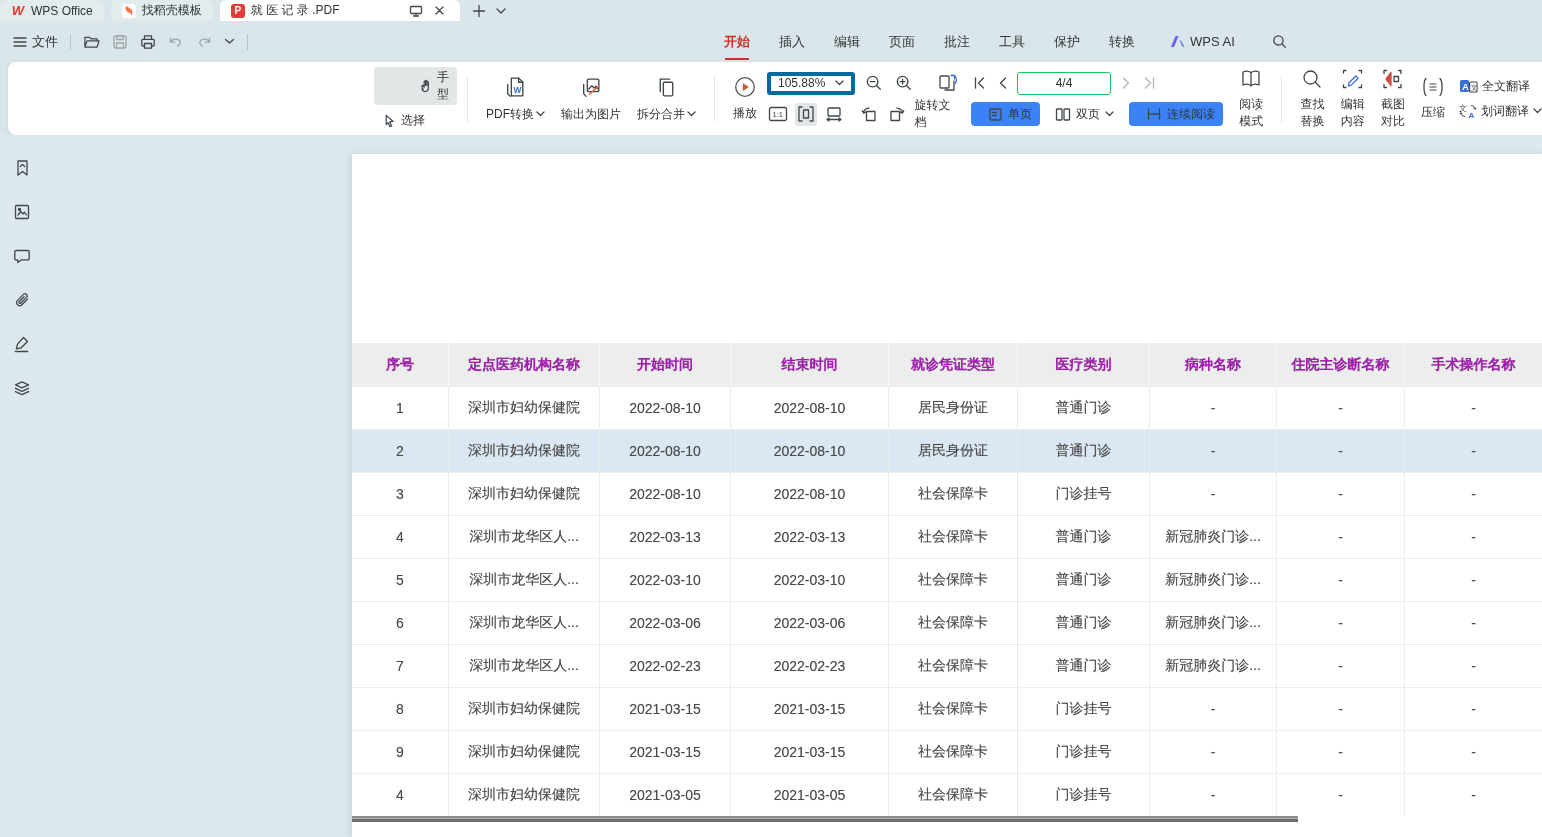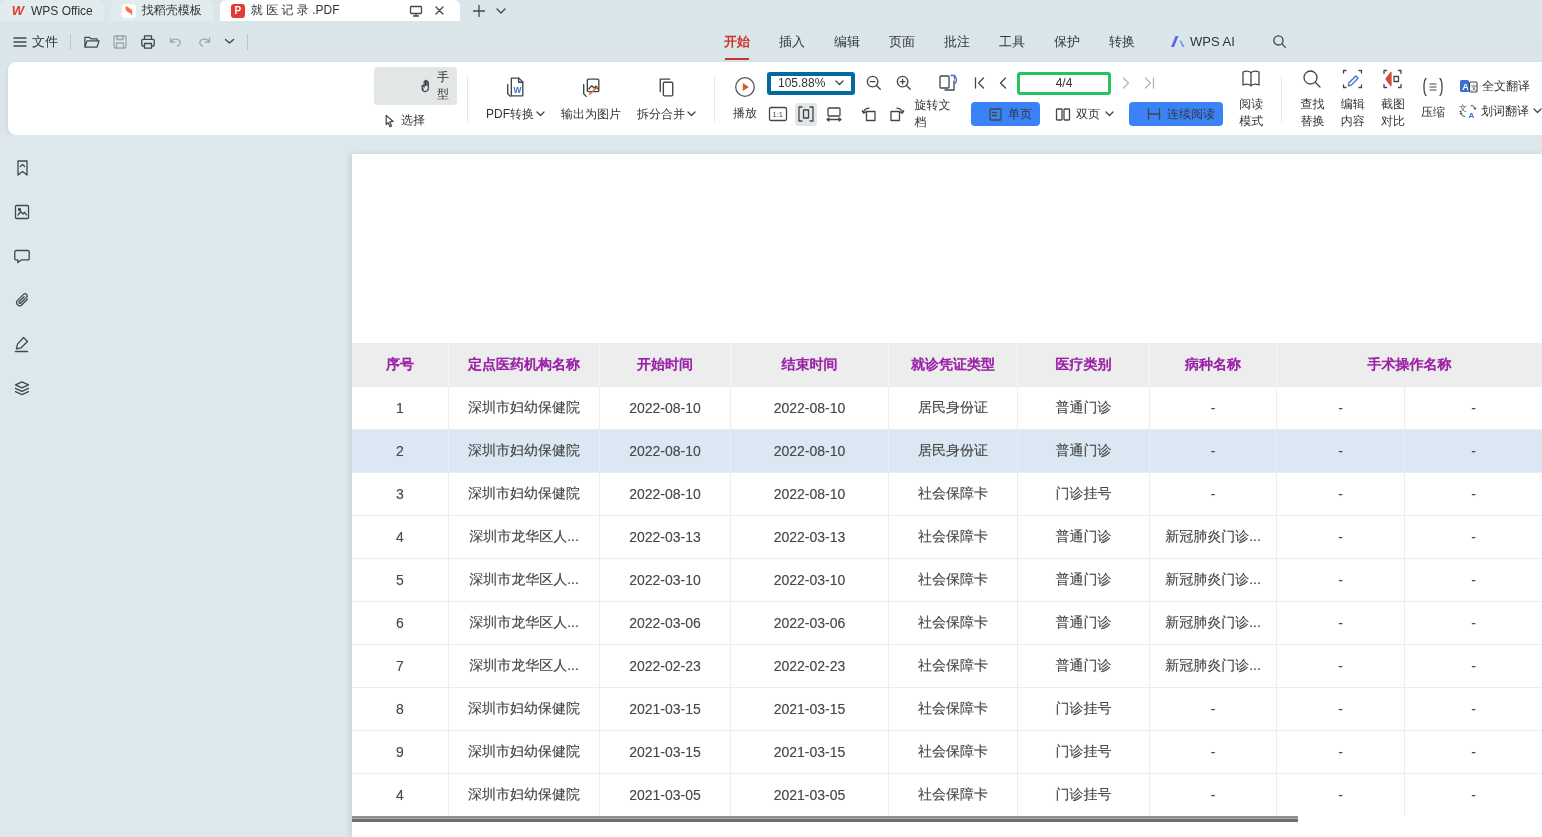--- a/index.html
+++ b/index.html
@@ -41,21 +41,21 @@
   .trowbtn.on{background:#e3e6e7;padding-left:44px;}
   .bigtool{display:flex;flex-direction:column;align-items:center;justify-content:center;gap:6px;padding:0 8px;text-align:center;}
   .lblrow{display:flex;align-items:center;gap:2px;white-space:nowrap;}
   .midcol{display:flex;flex-direction:column;gap:7px;margin:0 2px;}
   .mrow{display:flex;align-items:center;gap:7px;height:24px;}
   .combo{display:flex;align-items:center;justify-content:space-between;width:88px;height:23px;border:4px solid #0369a1;border-radius:3px;padding:0 7px;background:#fff;}
   .ib{width:23px;height:23px;display:flex;align-items:center;justify-content:center;border-radius:3px;}
   .ib.on{background:#e3e6e7;}
   .pill{display:flex;align-items:center;gap:5px;height:24px;padding:0 8px;border-radius:4px;white-space:nowrap;}
   .pill.on{background:#3b82f6;padding-left:17px;}
-  .pinput{width:94px;height:23px;border:3px solid #22c55e;border-radius:3px;text-align:center;font-size:12px;color:#333;font-family:inherit;background:#fff;}
+  .pinput{width:94px;height:23px;border:1px solid #22c55e;border-radius:3px;text-align:center;font-size:12px;color:#333;font-family:inherit;background:#fff;}
   .navb{width:16px;height:22px;display:flex;align-items:center;justify-content:center;}
   .transcol{display:flex;flex-direction:column;gap:8px;margin-left:6px;}
   .transrow{display:flex;align-items:center;gap:4px;white-space:nowrap;}
 
   
   .main{position:absolute;top:135px;left:0;right:0;bottom:0;display:flex;background:#dde8ec;}
   .side{width:44px;flex:0 0 auto;display:flex;flex-direction:column;align-items:center;padding-top:22px;gap:22px;}
   .sbtn{width:22px;height:22px;display:flex;align-items:center;justify-content:center;}
   .canvas{flex:1;position:relative;}
   .page{position:absolute;left:308px;top:19px;right:0;bottom:0;background:#fff;box-shadow:-2px 0 6px rgba(60,80,88,.15);}
@@ -494,20 +494,21 @@
       <div class="page">
         <div class="tablewrap">
           <div class="thead">
               <div class="tc c0">序号</div>
               <div class="tc c1">定点医药机构名称</div>
               <div class="tc c2">开始时间</div>
               <div class="tc c3">结束时间</div>
               <div class="tc c4">就诊凭证类型</div>
               <div class="tc c5">医疗类别</div>
               <div class="tc c6">病种名称</div>
+              <div class="tc c7">住院主诊断名称</div>
               <div class="tc c8">手术操作名称</div>
             </div>
           <div>
               <div class="trow">
                 <div class="tc c0">1</div>
                 <div class="tc c1">深圳市妇幼保健院</div>
                 <div class="tc c2">2022-08-10</div>
                 <div class="tc c3">2022-08-10</div>
                 <div class="tc c4">居民身份证</div>
                 <div class="tc c5">普通门诊</div>

